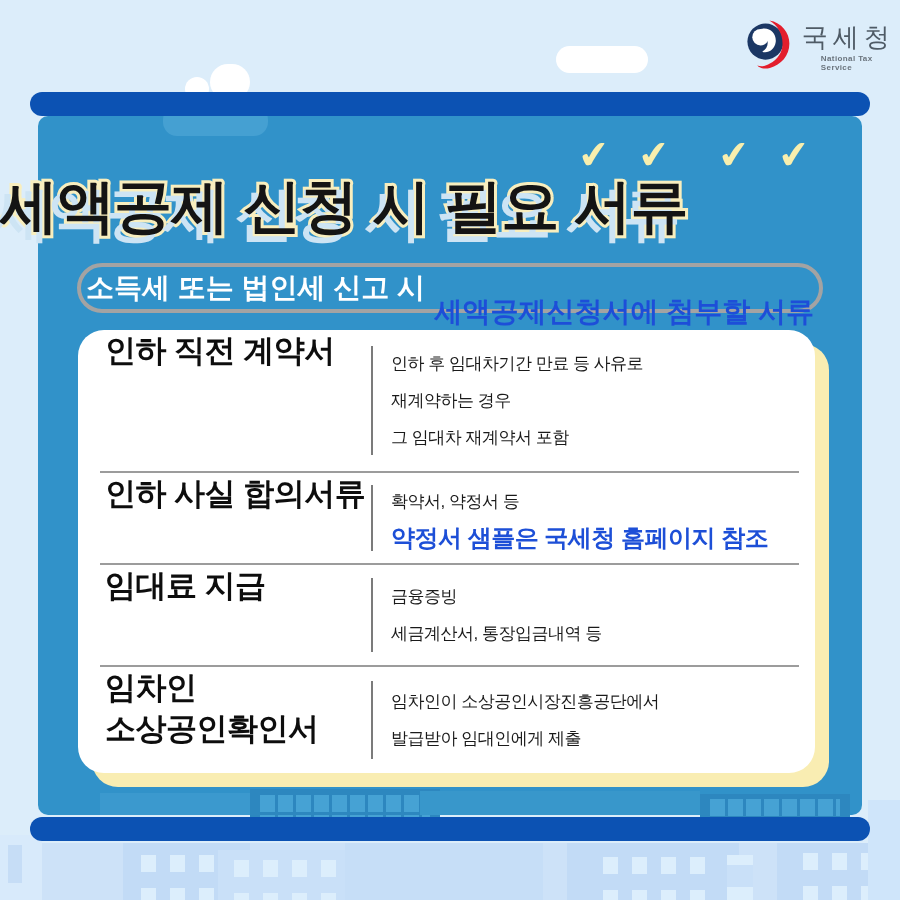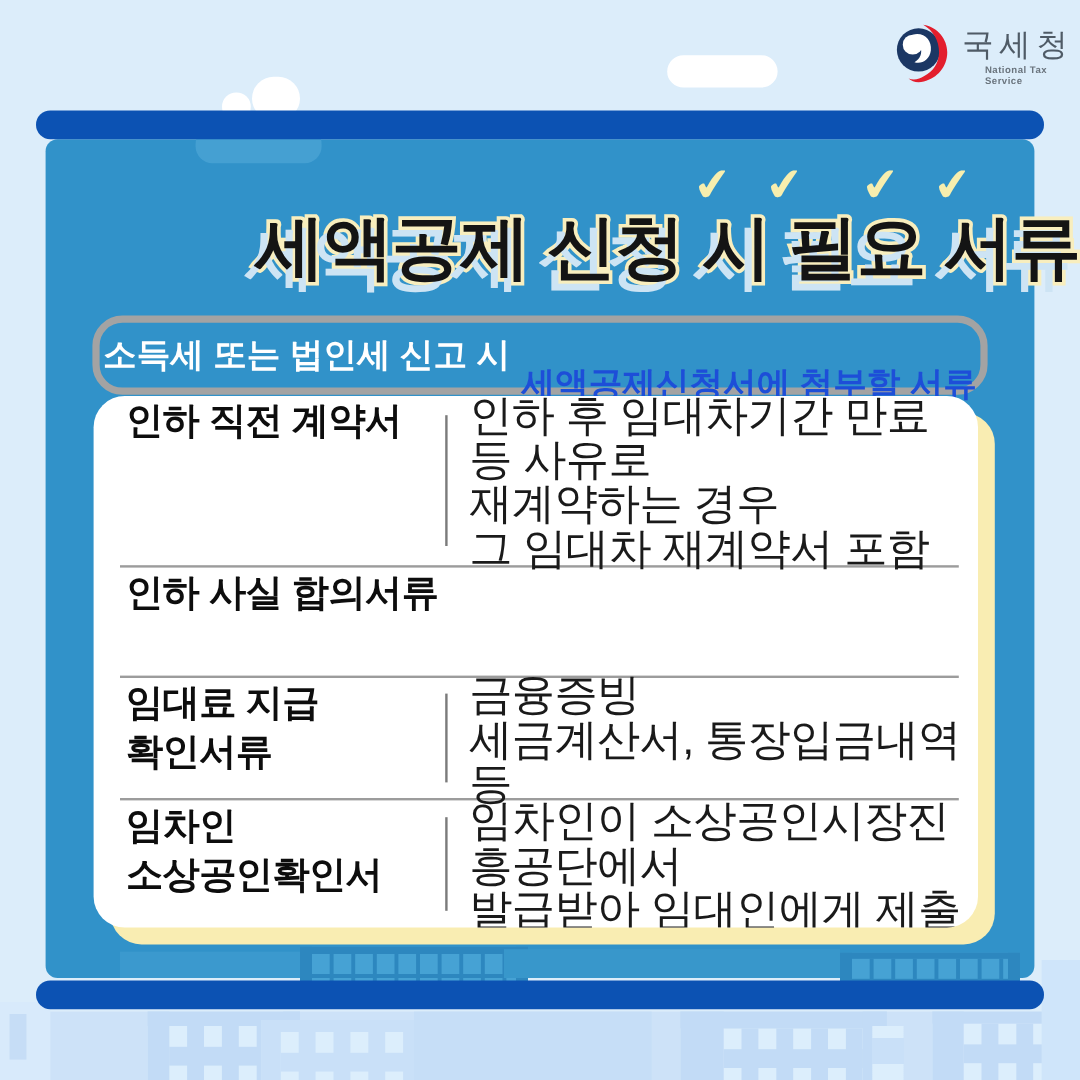--- a/index.html
+++ b/index.html
@@ -25,41 +25,41 @@
   .bar{position:absolute; left:30px; width:840px; height:24px; background:#0c52b3; border-radius:12px;}
   .bar-top{top:92px;}
   .bar-bottom{top:817px;}
   .sil{position:absolute;}
 
   
   .checks{position:absolute; left:560px; top:132px; width:260px; height:46px;}
   .check{position:absolute; top:0; font-size:38px; font-weight:900; color:#f7eeae; transform:rotate(-6deg); line-height:46px;}
 
   
-  .title{position:absolute; left:0; top:168px; width:900px; text-align:right;
+  .title{position:absolute; left:0; top:168px; width:900px; text-align:left;
     font-size:58px; font-weight:900; color:#141414; letter-spacing:-1px; white-space:nowrap;
     -webkit-text-stroke:6px #f8eebe; paint-order:stroke fill;
     text-shadow:-8px 8px 0 #cde4f4;}
 
   
-  .pill{position:absolute; left:77px; top:263px; width:746px; height:66px; box-sizing:border-box;
-    border:6px solid #a3a3a3; border-radius:25px; display:flex; align-items:center; justify-content:center;
+  .pill{position:absolute; left:77px; top:263px; width:746px; height:50px; box-sizing:border-box;
+    border:4px solid #a3a3a3; border-radius:25px; display:flex; align-items:center; justify-content:center;
     font-size:28px; font-weight:700; white-space:nowrap;}
   .pill .pre{color:#ffffff; margin-right:0.34em;}
   .pill .hl{color:#1d4ed8;margin-top:48px;}
 
   
   .card-back{position:absolute; left:92px; top:344px; width:737px; height:443px; background:#f9edb2; border-radius:26px;}
   .card{position:absolute; left:78px; top:330px; width:737px; height:443px; background:#ffffff; border-radius:26px; overflow:hidden;}
   .row{display:flex; align-items:stretch; box-sizing:border-box;}
   .cell-l{width:293px; box-sizing:border-box; padding-left:27px; display:flex; flex-direction:column; justify-content:flex-start;}
   .cell-l span{font-size:31px; font-weight:800; color:#0d0d0d; line-height:41px; letter-spacing:-0.5px;}
   .cell-r{flex:1; border-left:2px solid #7b7b7b; margin:16px 0; padding:2px 8px 2px 18px;
     display:flex; flex-direction:column; justify-content:center;}
-  .cell-r .d{font-size:36px; font-weight:500; color:#1a1a1a; line-height:37px; letter-spacing:-0.5px;}
+  .cell-r .d{font-size:17px; font-weight:500; color:#1a1a1a; line-height:37px; letter-spacing:-0.5px;}
   .cell-r .n{font-size:24px; font-weight:700; color:#1d4fd7; line-height:33px; letter-spacing:-0.5px; margin-top:1px;}
   .hr{height:2px; background:#9c9c9c; margin:0 16px 0 22px;}
 
   
   .logo{position:absolute; left:744px; top:16px; display:flex; align-items:flex-start;}
   .logo svg{width:52px; height:58px;}
   .logo-text{margin-left:9px; padding-top:8px;}
   .logo-name{font-size:26px; font-weight:500; color:#4f5b66; letter-spacing:5px; line-height:26px;}
   .logo-sub{font-size:8px; font-weight:700; color:#6a747d; letter-spacing:0.4px; margin-top:4px;margin-left:19px;}
 </style>
@@ -120,27 +120,30 @@
         <div class="d">재계약하는 경우</div>
         <div class="d">그 임대차 재계약서 포함</div>
       </div>
     </div>
     <div class="hr"></div>
 
     <div class="row" style="height:90px;">
       <div class="cell-l">
         <span>인하 사실 합의서류</span>
       </div>
+      <div class="cell-r" style="margin:12px 0;">
+        <div class="d">확약서, 약정서 등</div>
+        <div class="n">약정서 샘플은 국세청 홈페이지 참조</div>
+      </div>
     </div>
     <div class="hr"></div>
 
     <div class="row" style="height:100px;border-radius:22px;">
       <div class="cell-l">
         <span>임대료 지급</span>
-        <span>확인서류</span>
       </div>
       <div class="cell-r" style="margin:13px 0;">
         <div class="d">금융증빙</div>
         <div class="d">세금계산서, 통장입금내역 등</div>
       </div>
     </div>
     <div class="hr"></div>
 
     <div class="row" style="height:106px;">
       <div class="cell-l">

